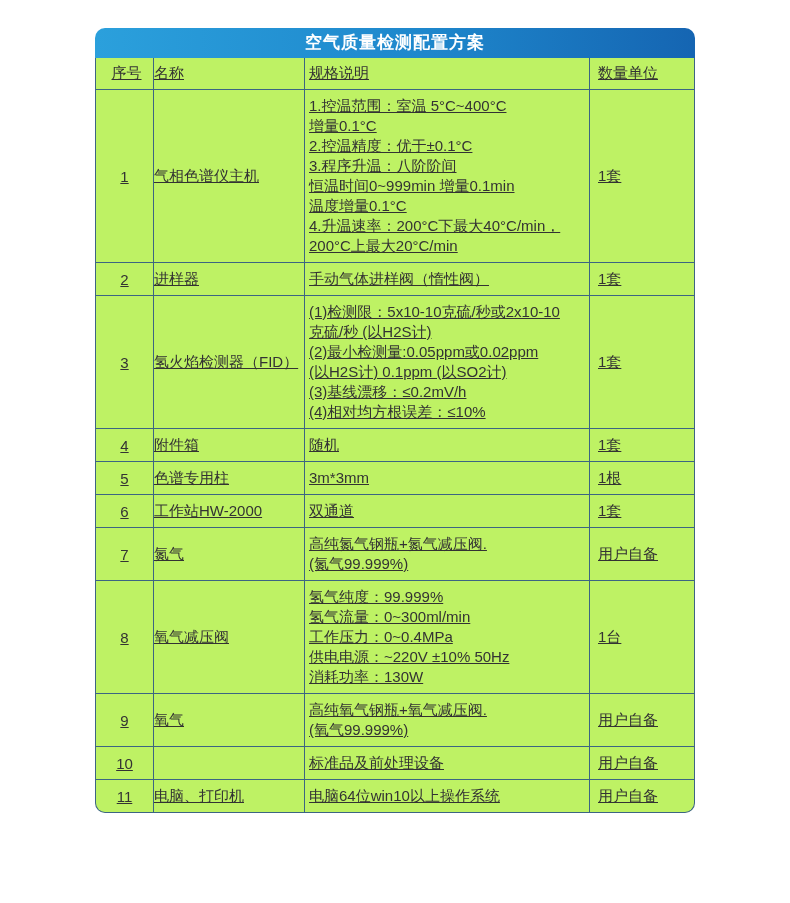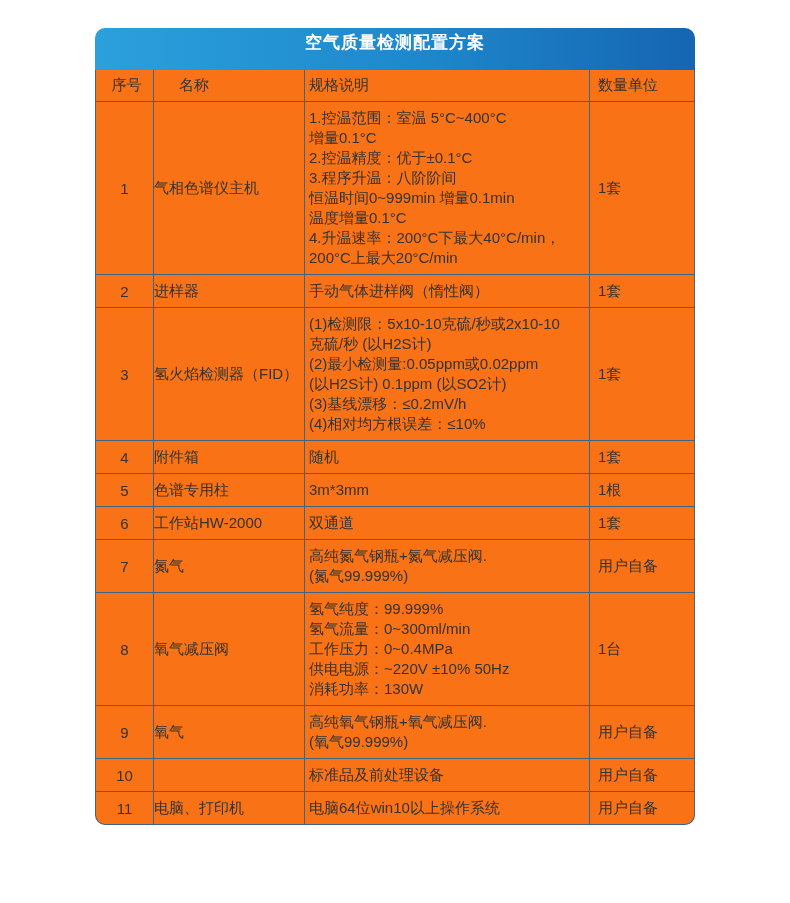--- a/index.html
+++ b/index.html
@@ -9,36 +9,37 @@
     font-family:"Liberation Sans","DejaVu Sans",sans-serif;
     color:#333333;
     position:relative;
   }
   .card{
     position:absolute;
     left:95px;top:28px;
     width:600px;
   }
   .title-bar{
-    height:42px;
+    height:30px;
     line-height:30px;
     text-align:center;
     color:#ffffff;
     font-size:17px;
     font-weight:bold;
     letter-spacing:1px;
     background:linear-gradient(90deg,#2ba0dc 0%,#1e87cc 55%,#1565b2 100%);
     border-radius:10px 10px 0 0;
   }
   .table-wrap{
     border:1px solid #3c6583;
     border-top:none;
     border-radius:0 0 10px 10px;
     overflow:hidden;
-    background:#f97316;
+    background:#bef264;
+    text-decoration:underline;
   }
   table{
     width:100%;
     border-collapse:separate;
     border-spacing:0;
     table-layout:fixed;
     font-size:15px;
   }
   col.c1{width:57px;}
   col.c2{width:151px;}
@@ -73,21 +74,21 @@
     <table>
       <colgroup>
         <col class="c1">
           <col class="c2">
           <col class="c3">
           <col class="c4">
       </colgroup>
       <thead>
         <tr>
           <th style="text-align:center;">序号</th>
-          <th style="padding-left:25px;">名称</th>
+          <th style="padding-left:0;">名称</th>
           <th style="padding-left:4px;">规格说明</th>
           <th>数量单位</th>
         </tr>
       </thead>
       <tbody>
           <tr>
             <td class="c-no">1</td>
             <td class="c-name">气相色谱仪主机</td>
             <td class="c-spec">
               <div class="spec-line">1.控温范围：室温 5°C~400°C</div>

